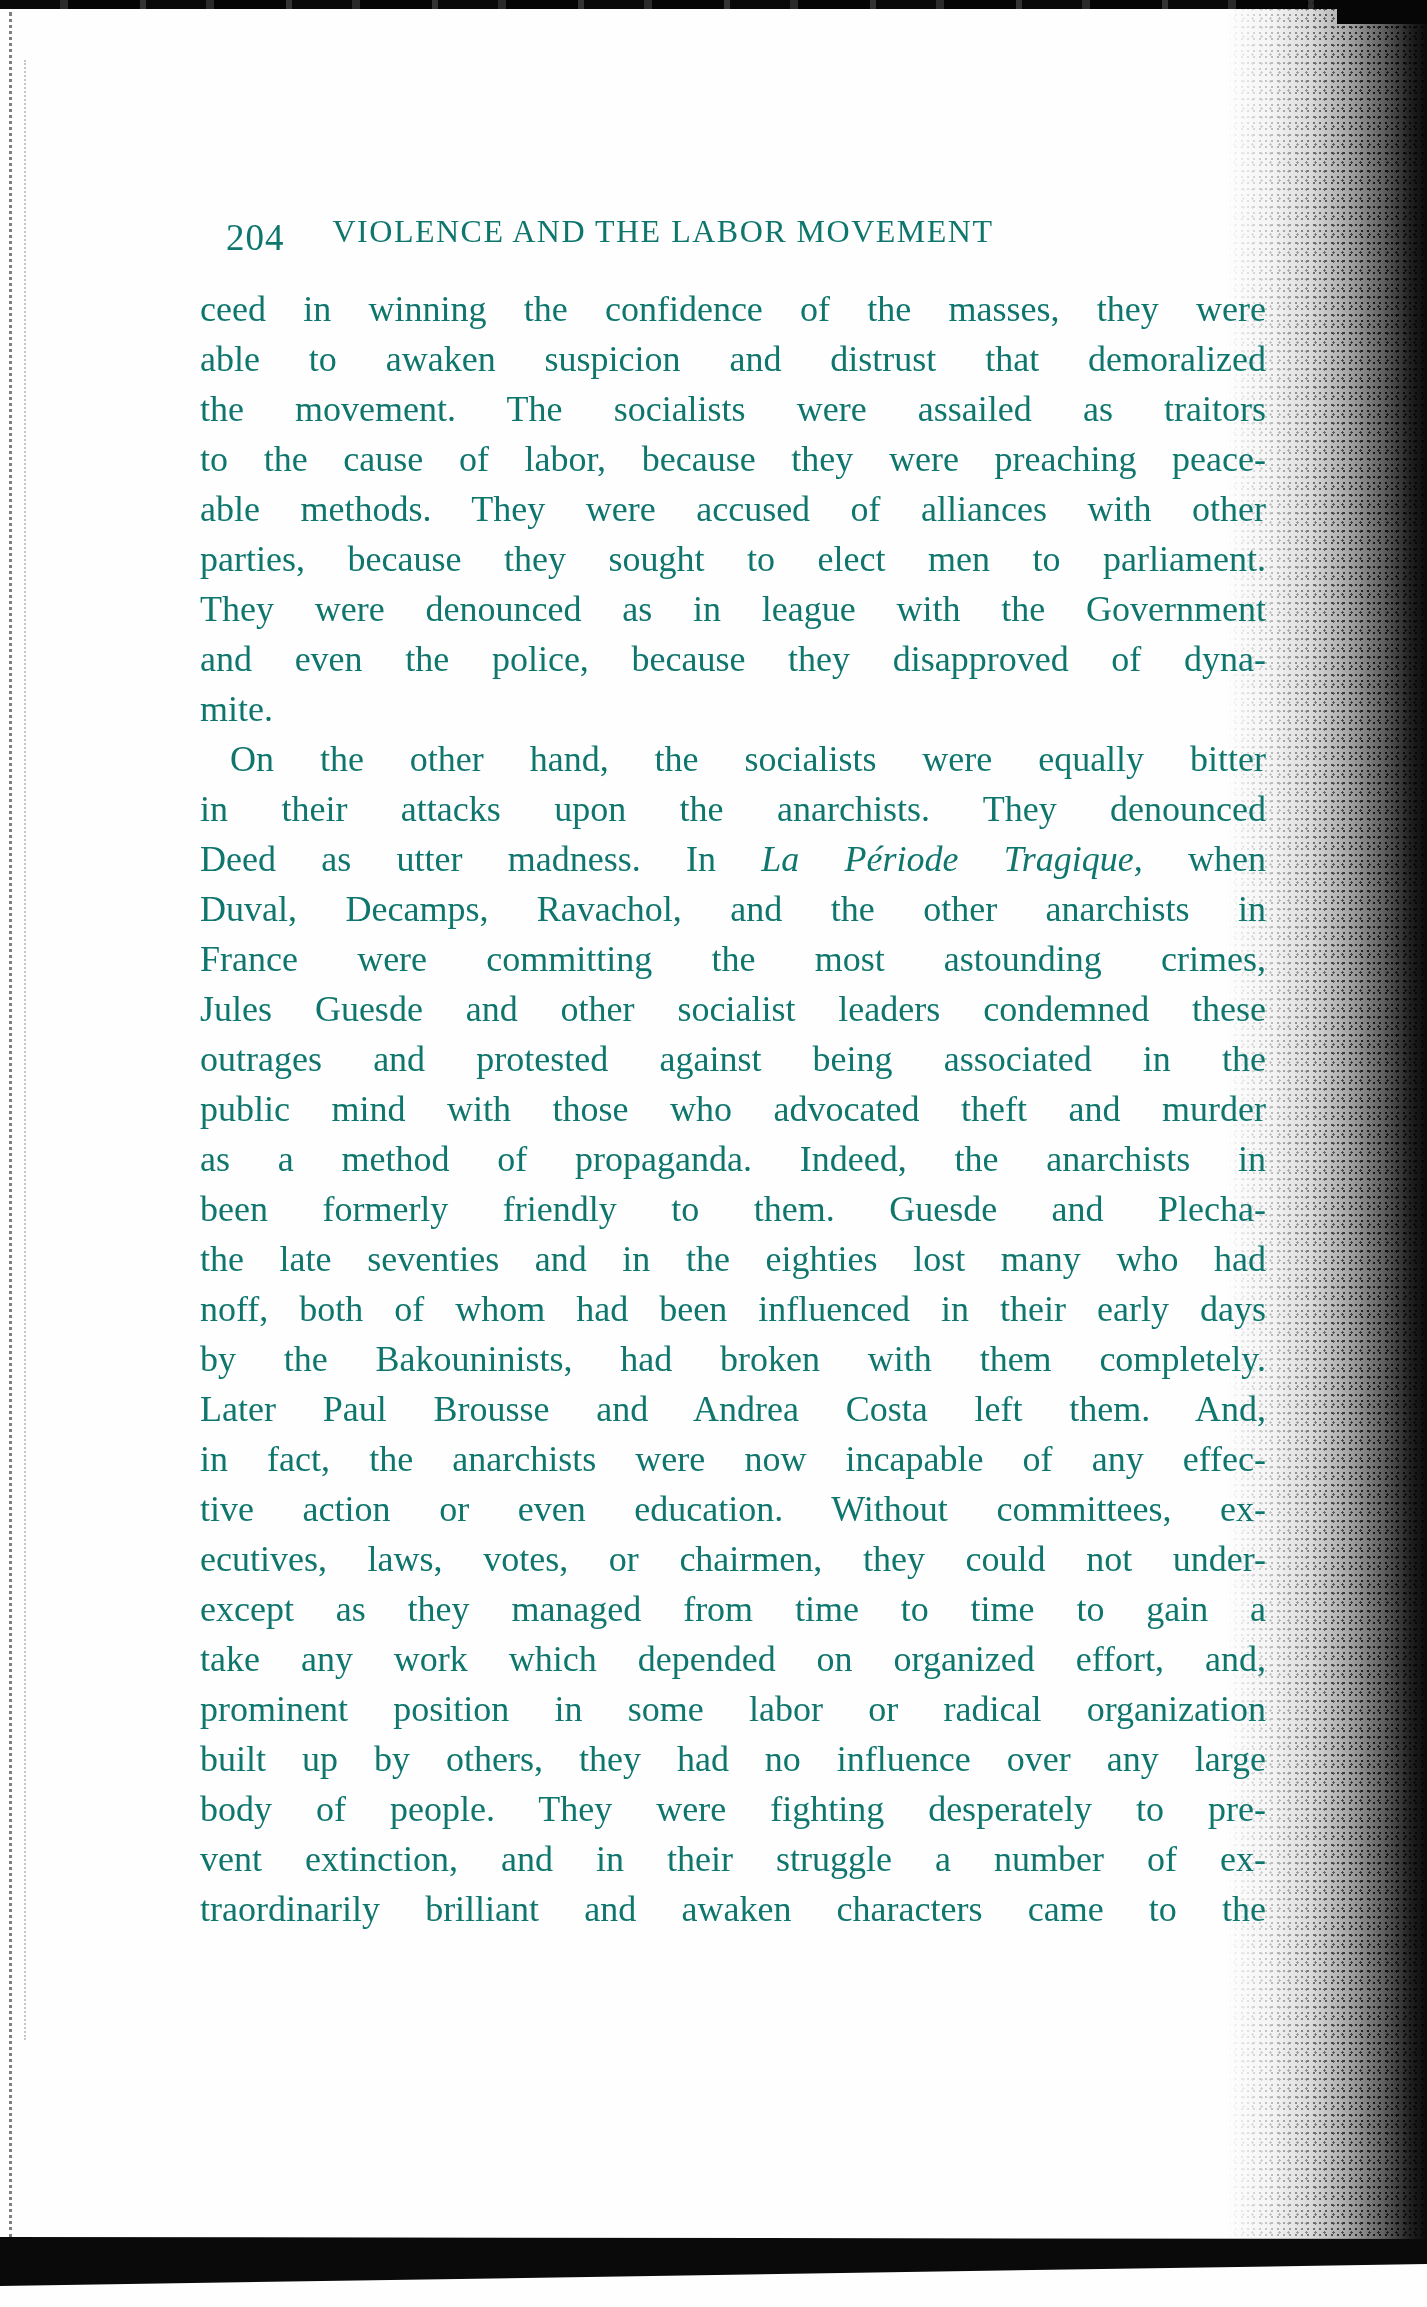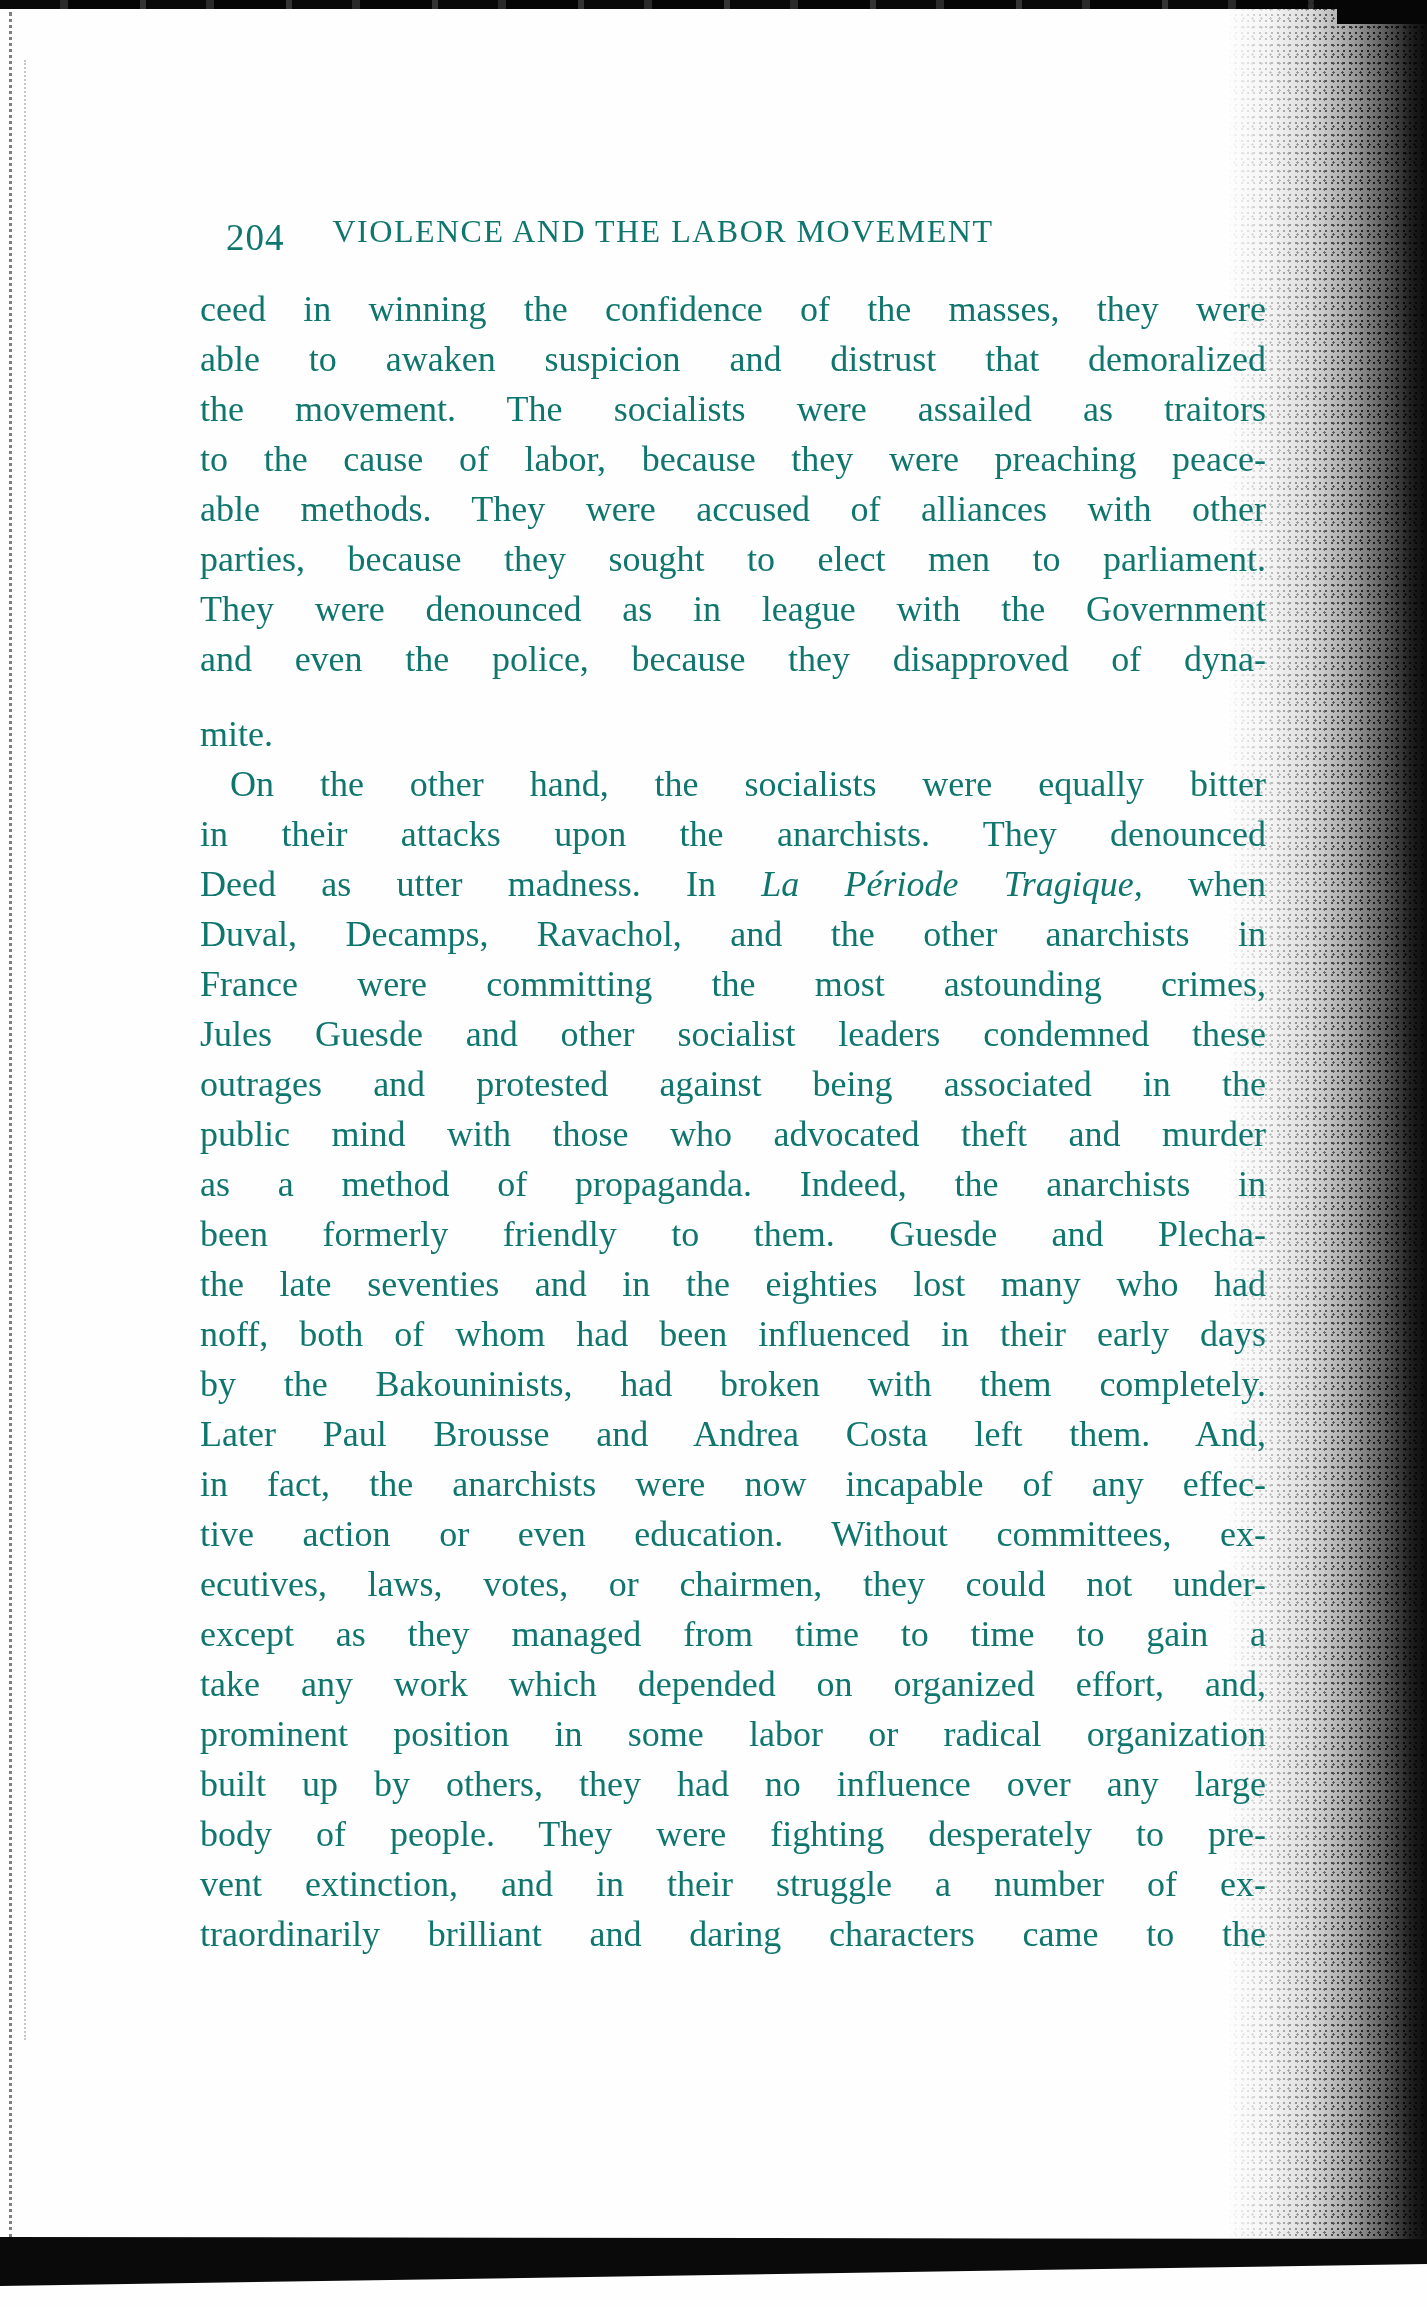--- a/index.html
+++ b/index.html
@@ -74,21 +74,21 @@
   .body-text {
     position: absolute; left: 200px; top: 284px; width: 1066px;
     font-size: 36px;
   }
   .line {
     line-height: 50px;
     text-align: justify;
     text-align-last: justify;
     word-spacing: 1px;
   }
-  .line.para-end { text-align-last: left; margin-top: 25px; }
+  .line.para-end { text-align-last: left; }
   .line.indent { text-indent: 30px; }
   .line .ital { font-style: italic; }
 </style>
 </head>
 <body>
 
 <div class="page">
 
   <div class="scan-edge-top"></div>
   <div class="scan-edge-right"></div>
@@ -128,16 +128,16 @@
     <div class="line">Later Paul Brousse and Andrea Costa left them. And,</div>
     <div class="line">in fact, the anarchists were now incapable of any effec-</div>
     <div class="line">tive action or even education. Without committees, ex-</div>
     <div class="line">ecutives, laws, votes, or chairmen, they could not under-</div>
     <div class="line">except as they managed from time to time to gain a</div>
     <div class="line">take any work which depended on organized effort, and,</div>
     <div class="line">prominent position in some labor or radical organization</div>
     <div class="line">built up by others, they had no influence over any large</div>
     <div class="line">body of people. They were fighting desperately to pre-</div>
     <div class="line">vent extinction, and in their struggle a number of ex-</div>
-    <div class="line">traordinarily brilliant and daring characters came to the</div>
+    <div class="line">traordinarily brilliant and awaken characters came to the</div>
   </div>
 
 </div>
 
 </body></html>

